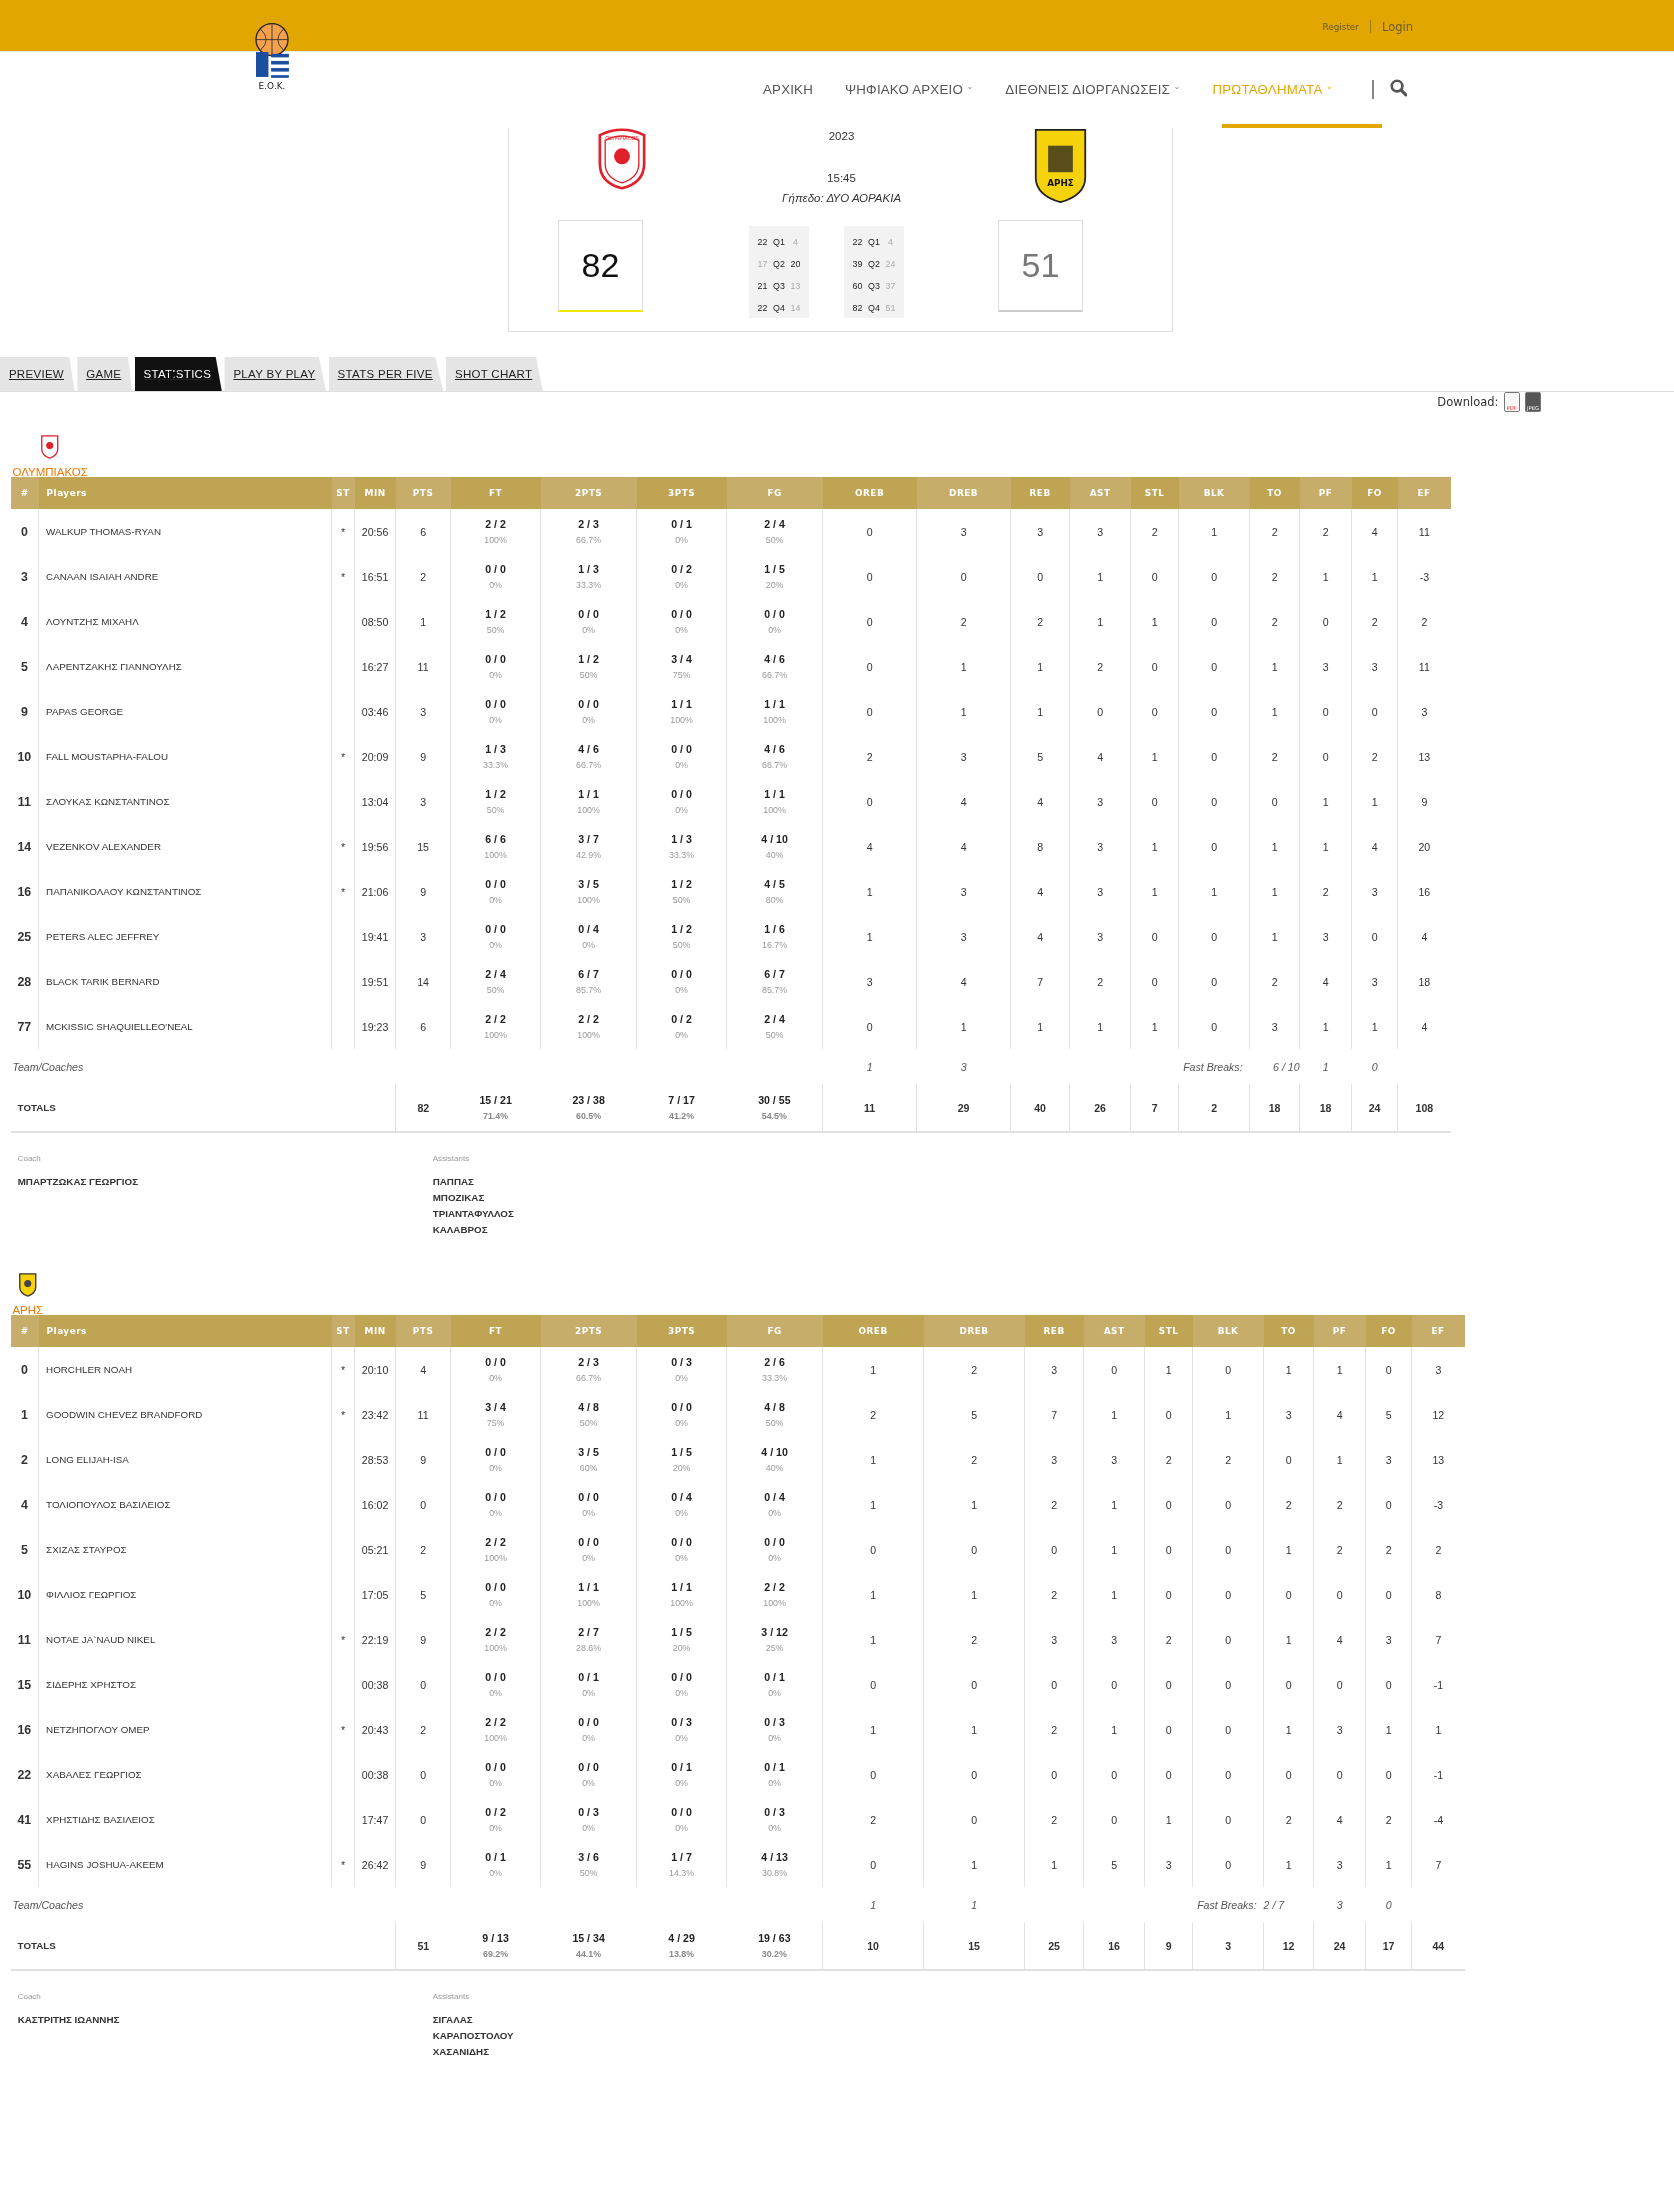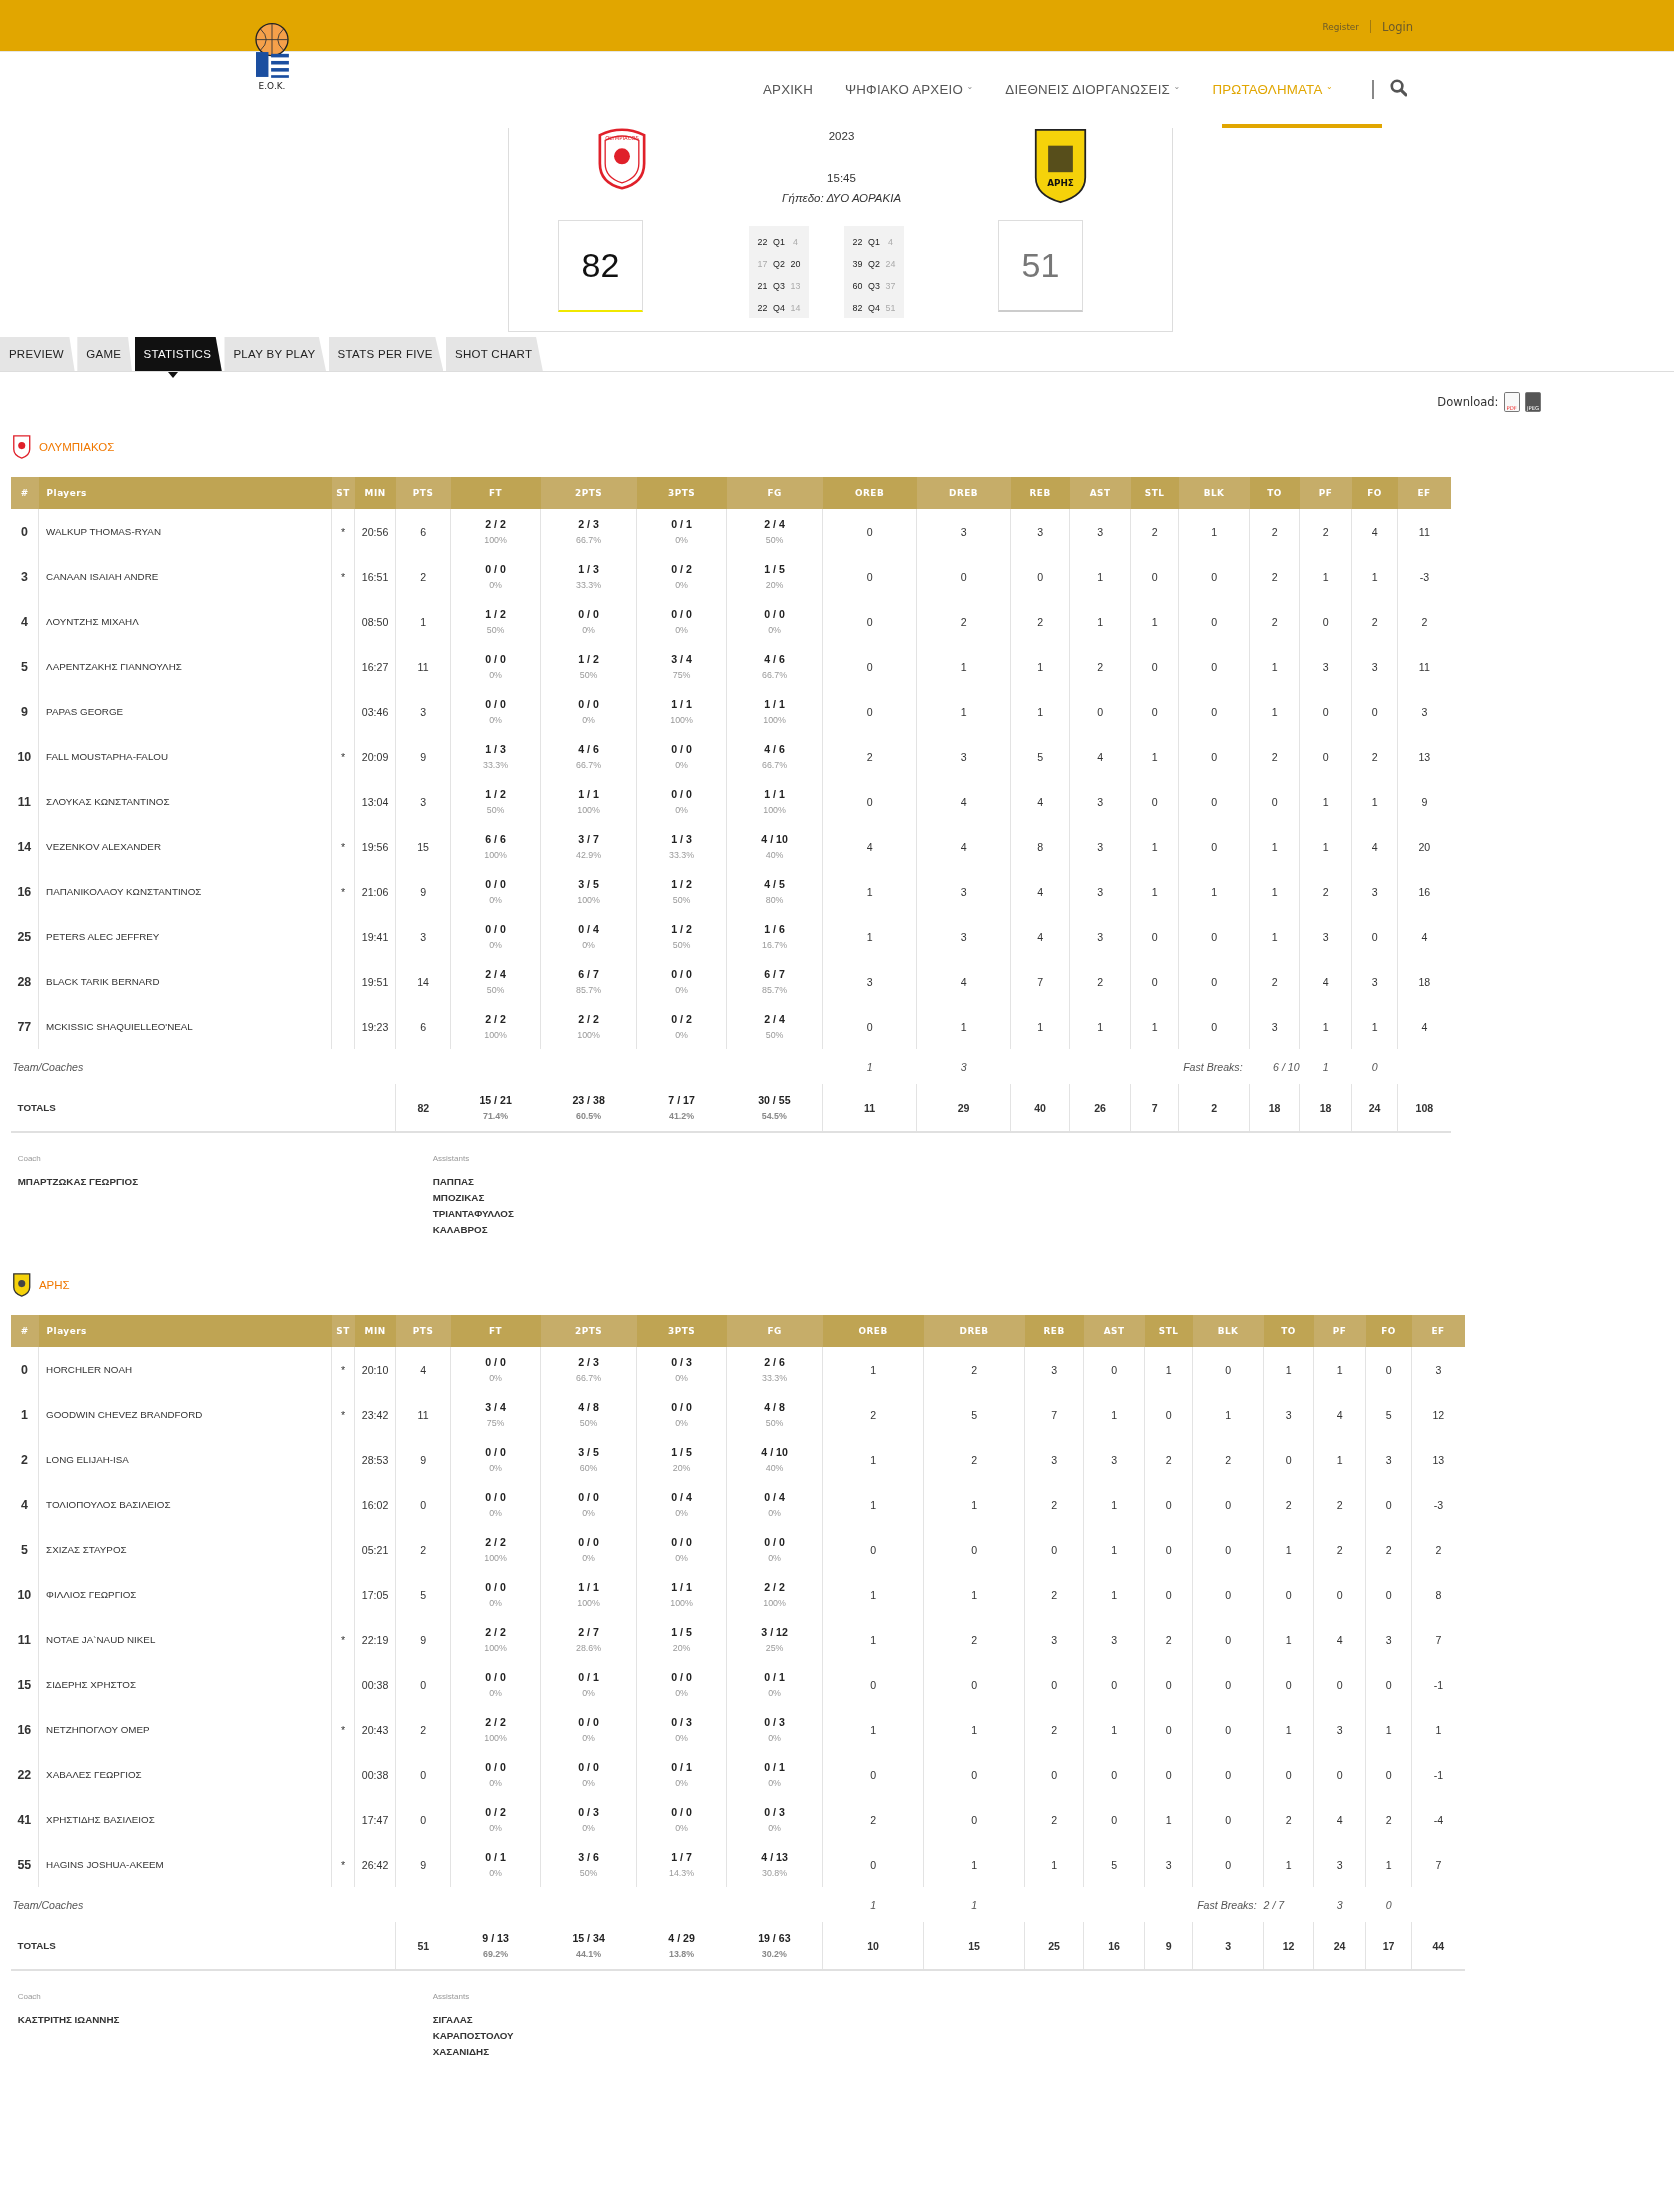--- a/index.html
+++ b/index.html
@@ -20,27 +20,27 @@
   .scorecard { position: absolute; left: 508px; top: 128px; width: 665px; height: 204px; border: 0.9px solid #ddd; border-top: none; }
   .team-logo { position: absolute; width: 62px; height: 80px; }
   .meta { position: absolute; left: 0; width: 665px; text-align: center; font-size: 11.5px; color: #333; }
   .scorebox { position: absolute; top: 92px; width: 85px; height: 92px; border: 0.9px solid #ddd; display: flex; align-items: center; justify-content: center; font-size: 34px; }
   .scorebox.home { border-bottom: 2.7px solid #f0e800; color: #111; }
   .scorebox.away { color: #777; border-bottom: 2.7px double #ccc; }
   .qbox { position: absolute; top: 98px; width: 60px; height: 92px; background: #f2f2f2; padding: 5.3px 0; }
   .qrow { display: flex; justify-content: space-around; font-size: 8.9px; height: 22px; align-items: center; padding: 0 5.3px; }
   .qrow span { width: 16px; text-align: center; }
   .dim { color: #aaa; }
-  .tabs { position: absolute; left: 0; top: 337px; width: 1674px; height: 35px; border-bottom: 1.8px solid #ddd; display: flex; }
+  .tabs { position: absolute; left: 0; top: 357px; width: 1674px; height: 35px; border-bottom: 1.8px solid #ddd; display: flex; text-decoration: underline; }
   .tab { height: 34px; background: #e5e5e5; font-size: 11.5px; color: #222; display: flex; align-items: center; padding: 0 10.6px 0 8.9px; margin-right: 2.7px; clip-path: polygon(0 0, 93% 0, 100% 100%, 0 100%); letter-spacing: 0.3px; }
   .tab.active { background: #111; color: #fff; position: relative; }
   .tab-pointer { position: absolute; left: 168px; top: 372px; width: 0; height: 0; border-left: 5.3px solid transparent; border-right: 5.3px solid transparent; border-top: 6.2px solid #111; }
   .download { position: absolute; right: 133px; top: 392px; display: flex; align-items: center; gap: 5.3px; font-size: 11.5px; color: #333; font-family: "DejaVu Sans", sans-serif; }
   .dl-icon { width: 16px; height: 19.5px; border: 0.9px solid #777; border-radius: 1.8px; font-size: 5.3px; display: flex; align-items: flex-end; justify-content: center; background: #f8f8f8; }
-  .team-head { position: absolute; left: 12.4px; display: flex; align-items: center; gap: 7px; font-size: 11.5px; color: #f07800; }
+  .team-head { position: absolute; left: 12.4px; display: flex; align-items: center; gap: 7px; font-size: 11.5px; color: #f07800; flex-direction: column; }
   .mini-logo { width: 19.5px; height: 25px; }
   table.stats { position: absolute; left: 10.6px; width: 1658px; border-collapse: collapse; table-layout: fixed; }
   table.stats th { height: 32px; color: #fff; font-size: 8.9px; font-weight: bold; letter-spacing: 0.5px; text-align: center; font-family: "DejaVu Sans", sans-serif; }
   table.stats th.c1 { background: #bfa453; }
   table.stats th.c2 { background: #c6ad69; }
   table.stats th.left { text-align: left; padding-left: 8px; }
   table.stats td { height: 45px; text-align: center; font-size: 10.6px; color: #333; border-left: 0.9px solid #e3e3e3; vertical-align: middle; }
   table.stats td.num { font-size: 12.4px; font-weight: bold; color: #333; border-left: none; }
   table.stats td.name { text-align: left; padding-left: 7px; font-size: 9.8px; border-left: 0.9px solid #e3e3e3; }
   table.stats td.shot .m { font-weight: bold; font-size: 10.6px; color: #222; display: block; }

